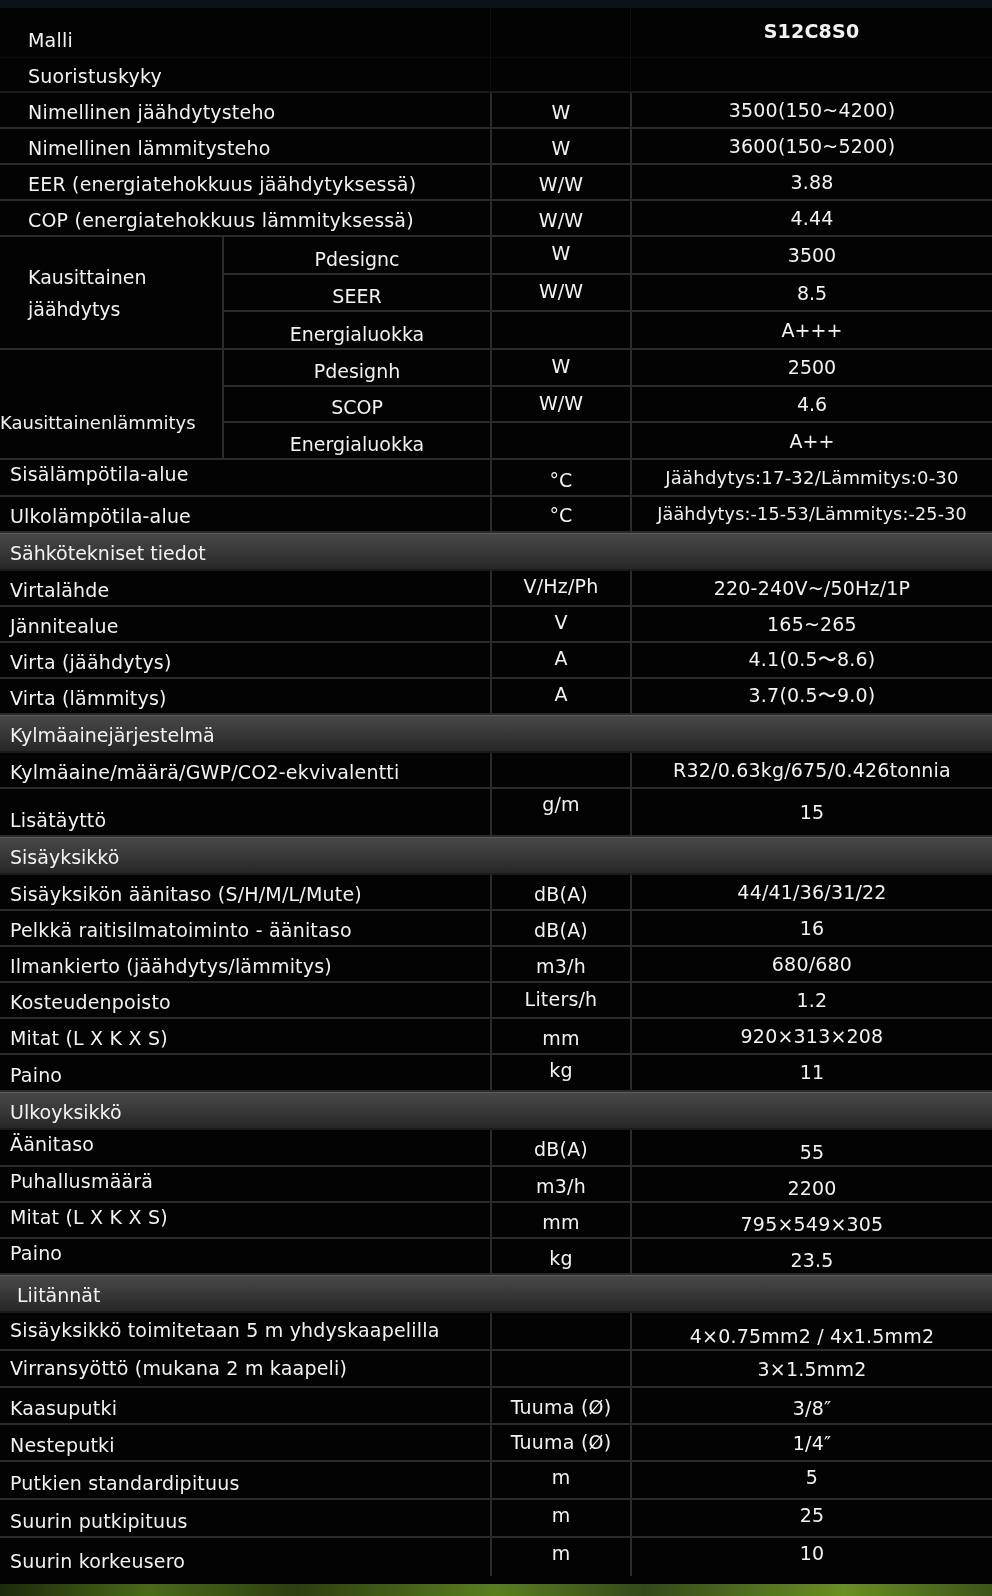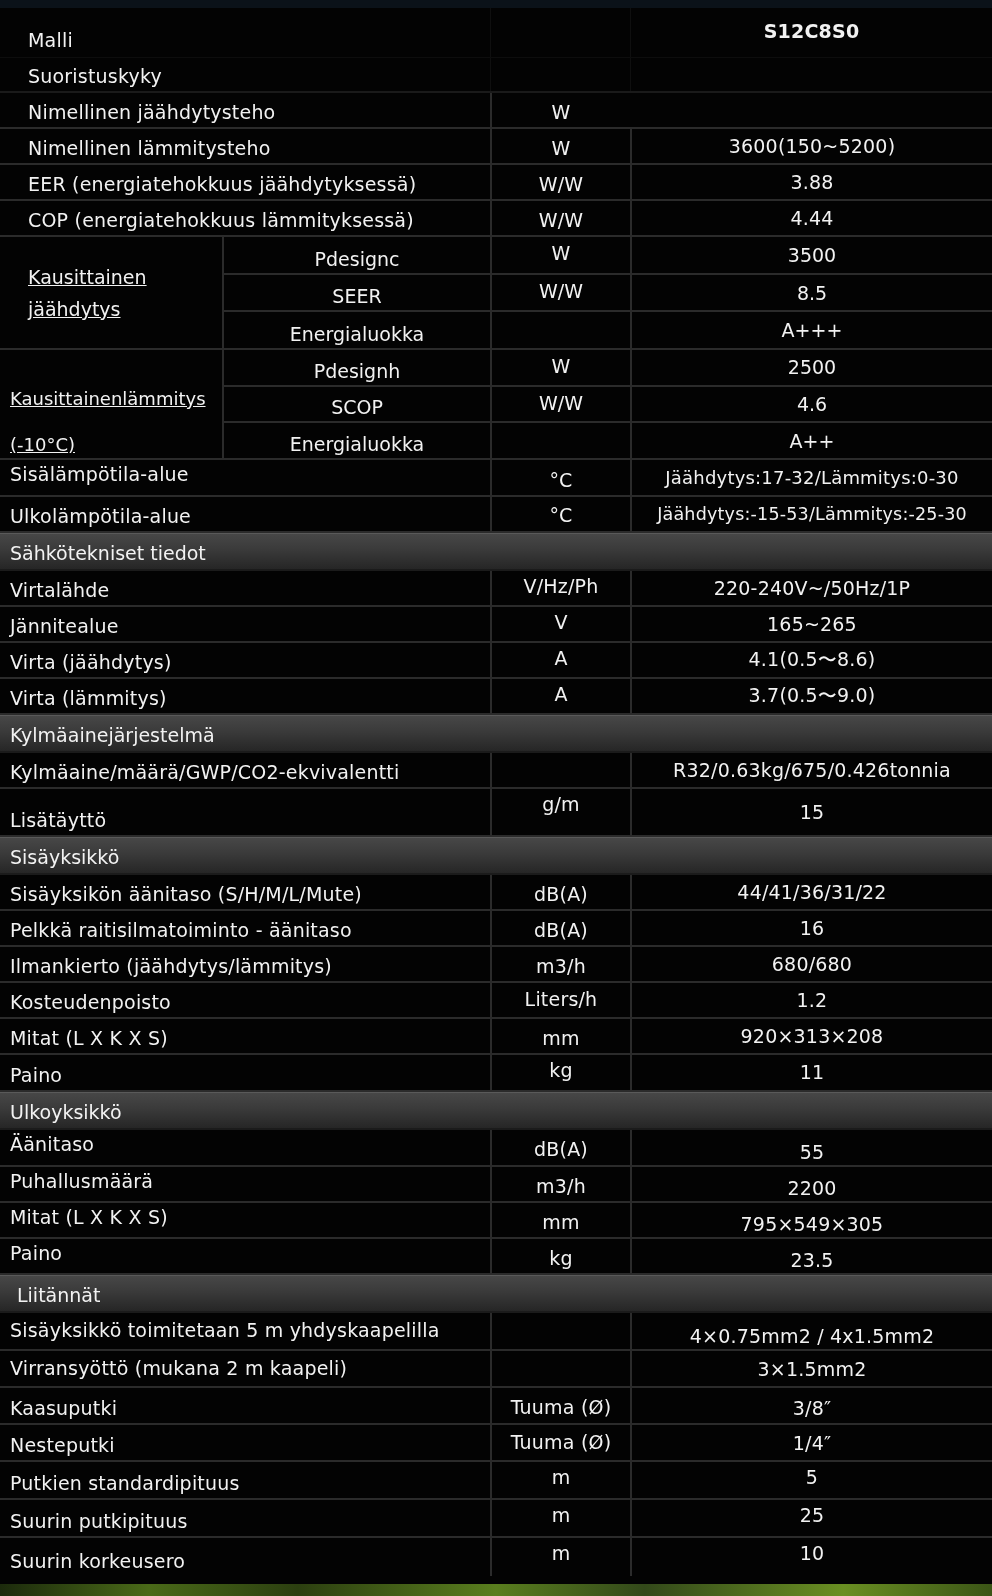--- a/index.html
+++ b/index.html
@@ -26,29 +26,29 @@
   .row.noline .c-unit, .row.noline .c-val { border-left: 1px solid #0f0f0f; font-weight: bold; }
   .section {
     height: 38px; display: flex; align-items: flex-end; padding-left: 10px; padding-bottom: 5px;
     box-sizing: border-box; font-size: 19px;
     background: linear-gradient(180deg, #474747 0%, #3a3a3a 45%, #262626 100%);
     border-top: 1px solid #5a5a5a; border-bottom: 2px solid #1b1b1b;
   }
   .section.pad { padding-left: 17px; }
   
   .group { display: flex; width: 992px; border-bottom: 2px solid #2b2b2b; box-sizing: border-box; }
-  .g-title { width: 224px; box-sizing: border-box; font-size: 19px; text-decoration: underline; }
+  .g-title { width: 224px; box-sizing: border-box; font-size: 19px; }
   .g-sub { flex: 1; display: flex; flex-direction: column; border-left: 2px solid #2b2b2b; }
   .g-row { display: flex; flex: 1; border-bottom: 2px solid #2b2b2b; box-sizing: border-box; }
   .g-row:last-child { border-bottom: none; }
   .g-name { width: 266px; box-sizing: border-box; text-align: center; font-size: 19px; display: flex; align-items: flex-end; justify-content: center; padding-bottom: 3px; }
   .g-unit { width: 140px; border-left: 2px solid #2b2b2b; text-align: center; font-size: 19px; padding-top: 5px; box-sizing: border-box; }
   .g-val { width: 362px; border-left: 2px solid #2b2b2b; text-align: center; font-size: 19px; display: flex; align-items: center; justify-content: center; box-sizing: border-box; }
   .g-title.cool { padding: 24px 0 0 28px; line-height: 32px; }
-  .g-title.heat { padding: 26px 0 0 10px; line-height: 46px; font-size: 18px; }
+  .g-title.heat { padding: 26px 0 0 0; line-height: 46px; font-size: 18px; margin-top: 24px; }
 </style>
 </head>
 <body>
 
 <div class="topstrip"></div>
 
 <div class="sheet">
 
   <div class="row noline" style="height:50px">
     <div class="cell c-label ind" style="padding-bottom:6px">Malli</div>
@@ -57,20 +57,21 @@
   </div>
   <div class="row noline" style="height:35px;border-bottom:2px solid #1a1a1a">
     <div class="cell c-label ind">Suoristuskyky</div>
     <div class="cell c-unit"></div>
     <div class="cell c-val"></div>
   </div>
 
   <div class="row" style="height:36px">
     <div class="cell c-label ind">Nimellinen jäähdytysteho</div>
     <div class="cell c-unit">W</div>
+    <div class="cell c-val">3500(150~4200)</div>
   </div>
   <div class="row" style="height:36px">
     <div class="cell c-label ind">Nimellinen lämmitysteho</div>
     <div class="cell c-unit">W</div>
     <div class="cell c-val">3600(150~5200)</div>
   </div>
   <div class="row" style="height:36px">
     <div class="cell c-label ind">EER (energiatehokkuus jäähdytyksessä)</div>
     <div class="cell c-unit">W/W</div>
     <div class="cell c-val">3.88</div>

